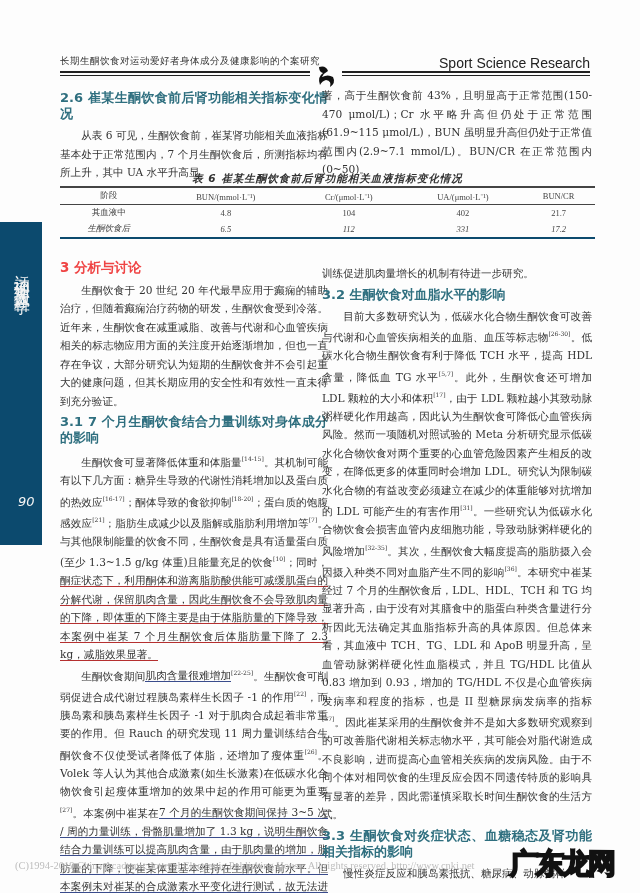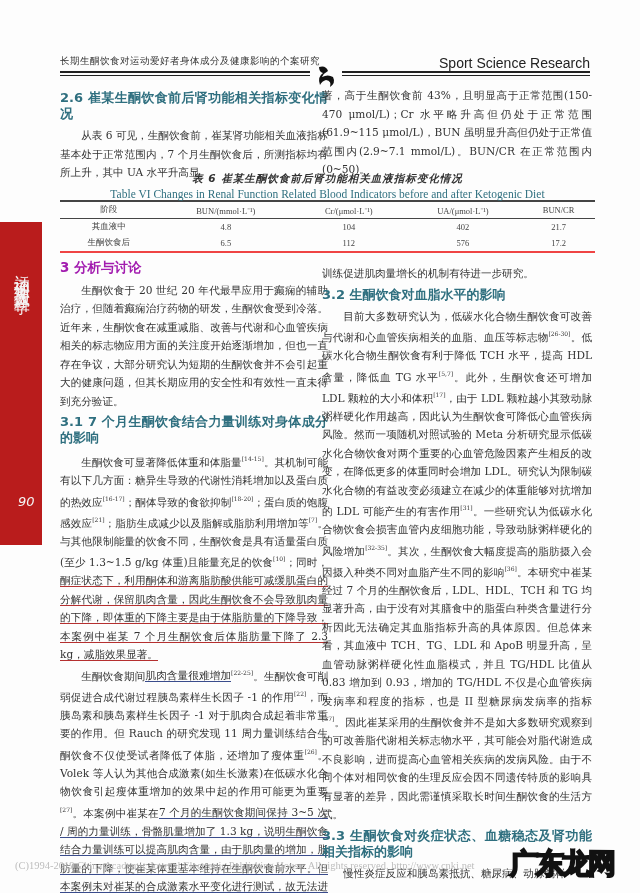--- a/index.html
+++ b/index.html
@@ -6,38 +6,38 @@
   html, body { width:640px; height:893px; background:#fdfdfd; overflow:hidden; }
   body { position:relative; font-family:"DejaVu Serif", serif; color:#2b2b2b; }
 
   .header { position:absolute; left:60px; top:55px; width:530px; height:40px; }
   .header .running-title { position:absolute; left:0; top:0; font-size:9.5px; letter-spacing:0.5px; color:#333; font-family:Liberation Serif, serif; }
   .header .journal-name { position:absolute; right:0; top:0; font-size:14px; color:#222; font-family:"Liberation Sans", sans-serif; }
   .header .rule-left { position:absolute; left:0; top:16px; width:250px; height:5px; border-top:2px solid #222; border-bottom:1px solid #222; }
   .header .rule-right { position:absolute; left:282px; top:16px; width:248px; height:5px; border-top:2px solid #222; border-bottom:1px solid #222; }
   .header .logo { position:absolute; left:254px; top:8px; width:26px; height:26px; }
 
-  .sidebar { position:absolute; left:0; top:222px; width:42px; height:323px; background:#b91c1c; }
+  .sidebar { position:absolute; left:0; top:222px; width:42px; height:323px; background:#0c4a6e; }
   .sidebar .vt { position:absolute; left:11px; top:40px; writing-mode:vertical-rl; font-family:"DejaVu Sans", sans-serif; font-size:16px; color:#f4f4f4; letter-spacing:3px; }
   .sidebar .pn { position:absolute; left:18px; top:272px; font-family:"DejaVu Sans", sans-serif; font-style:italic; font-size:13px; color:#f4f4f4; }
 
   .col { position:absolute; width:268px; font-size:10.6px; line-height:18.5px; text-align:justify; color:#333; }
   .col p { text-indent:2em; }
   .h2 { font-family:"DejaVu Sans", sans-serif; color:#2f6f7f; font-size:13px; line-height:16px; font-weight:bold; margin:4px 0 4px 0; }
-  .h1 { font-family:"DejaVu Sans", sans-serif; color:#a21caf; font-size:13.5px; font-weight:bold; margin:6px 0 4px 0; }
+  .h1 { font-family:"DejaVu Sans", sans-serif; color:#ef4444; font-size:13.5px; font-weight:bold; margin:6px 0 4px 0; }
   .hl-red { border-bottom:1.5px solid #b53030; }
   .hl-blue { border-bottom:1.5px solid #3a4c8c; }
   sup { font-size:6px; }
 
   .tbl-wrap { position:absolute; left:60px; top:172px; width:535px; }
   .tbl-title-cn { text-align:center; font-family:"DejaVu Sans", sans-serif; font-weight:bold; font-size:10.5px; color:#333; letter-spacing:1px;font-style:italic; }
   .tbl-title-en { text-align:center; font-family:"Liberation Serif", serif; font-size:11.5px; color:#2f6f7f; margin-top:2px; }
   table { width:100%; border-collapse:collapse; font-family:"Liberation Serif", serif; font-size:8.5px; color:#444; }
   thead tr { border-top:2px solid #444; border-bottom:1px solid #444; }
-  tbody tr:last-child { border-bottom:2px solid #ef4444; }
+  tbody tr:last-child { border-bottom:2px solid #0c4a6e;font-style:italic; }
   th, td { text-align:center; font-weight:normal; padding:2px 0; height:13px; }
 
   .footer { position:absolute; left:15px; top:860px; font-family:"Liberation Serif", serif; font-size:10.5px; color:#bdbdbd; }
   .watermark { position:absolute; left:510px; top:845px; font-family:"DejaVu Sans", sans-serif; font-size:28px; font-weight:bold; color:#fff; -webkit-text-stroke:2px #111; letter-spacing:-2px; }
 </style>
 </head>
 <body>
 
 <div class="header">
   <span class="running-title">长期生酮饮食对运动爱好者身体成分及健康影响的个案研究</span>
@@ -58,21 +58,20 @@
   <div class="h2">2.6  崔某生酮饮食前后肾功能相关指标变化情况</div>
   <p>从表 6 可见，生酮饮食前，崔某肾功能相关血液指标基本处于正常范围内，7 个月生酮饮食后，所测指标均有所上升，其中 UA 水平升高显</p>
 </div>
 
 <div class="col" style="left:322px; top:86px; width:270px;">
   <div>著，高于生酮饮食前 43%，且明显高于正常范围(150-470 μmol/L)；Cr 水平略升高但仍处于正常范围(61.9~115 μmol/L)，BUN 虽明显升高但仍处于正常值范围内(2.9~7.1 mmol/L)。BUN/CR 在正常范围内(0~50)。</div>
 </div>
 
 <div class="tbl-wrap">
   <div class="tbl-title-cn">表 6 崔某生酮饮食前后肾功能相关血液指标变化情况</div>
-  <div class="tbl-title-en">Table VI Changes in Renal Function Related Blood Indicators before and after Ketogenic Diet</div>
   <table>
     <thead>
       <tr>
         <th>阶段</th>
         <th>BUN/(mmol·L⁻¹)</th>
         <th>Cr/(μmol·L⁻¹)</th>
         <th>UA/(μmol·L⁻¹)</th>
         <th>BUN/CR</th>
       </tr>
     </thead>
@@ -81,21 +80,21 @@
         <td>其血液中</td>
         <td>4.8</td>
         <td>104</td>
         <td>402</td>
         <td>21.7</td>
       </tr>
       <tr>
         <td>生酮饮食后</td>
         <td>6.5</td>
         <td>112</td>
-        <td>576</td>
+        <td>331</td>
         <td>17.2</td>
       </tr>
     </tbody>
   </table>
 </div>
 
 <div class="col" style="left:60px; top:252px;">
   <div class="h1">3   分析与讨论</div>
   <p>生酮饮食于 20 世纪 20 年代最早应用于癫痫的辅助治疗，但随着癫痫治疗药物的研发，生酮饮食受到冷落。近年来，生酮饮食在减重减脂、改善与代谢和心血管疾病相关的标志物应用方面的关注度开始逐渐增加，但也一直存在争议，大部分研究认为短期的生酮饮食并不会引起重大的健康问题，但其长期应用的安全性和有效性一直未得到充分验证。</p>
   <div class="h2">3.1  7 个月生酮饮食结合力量训练对身体成分的影响</div>

